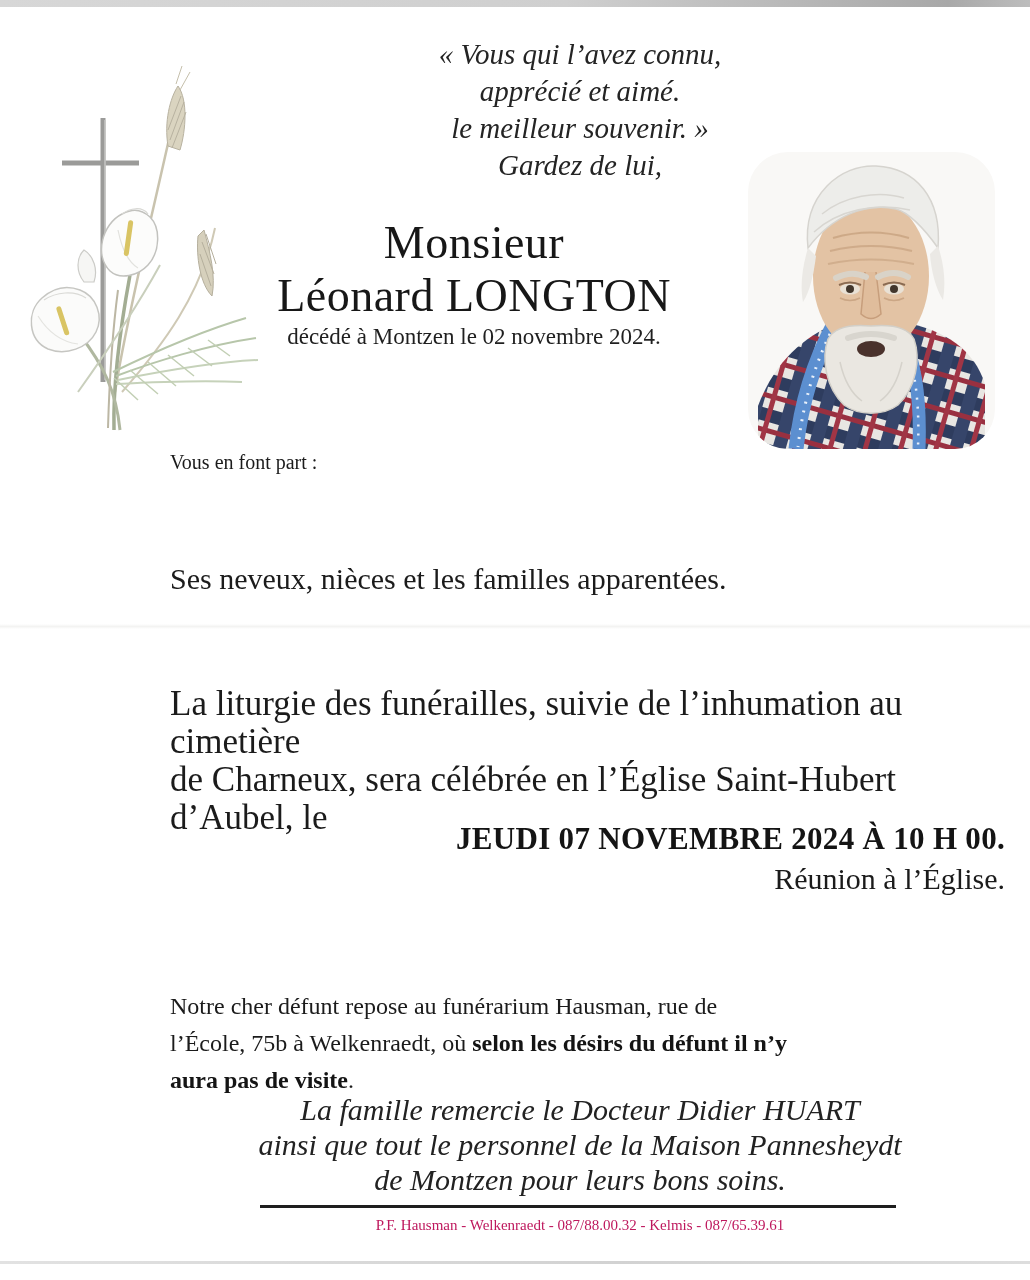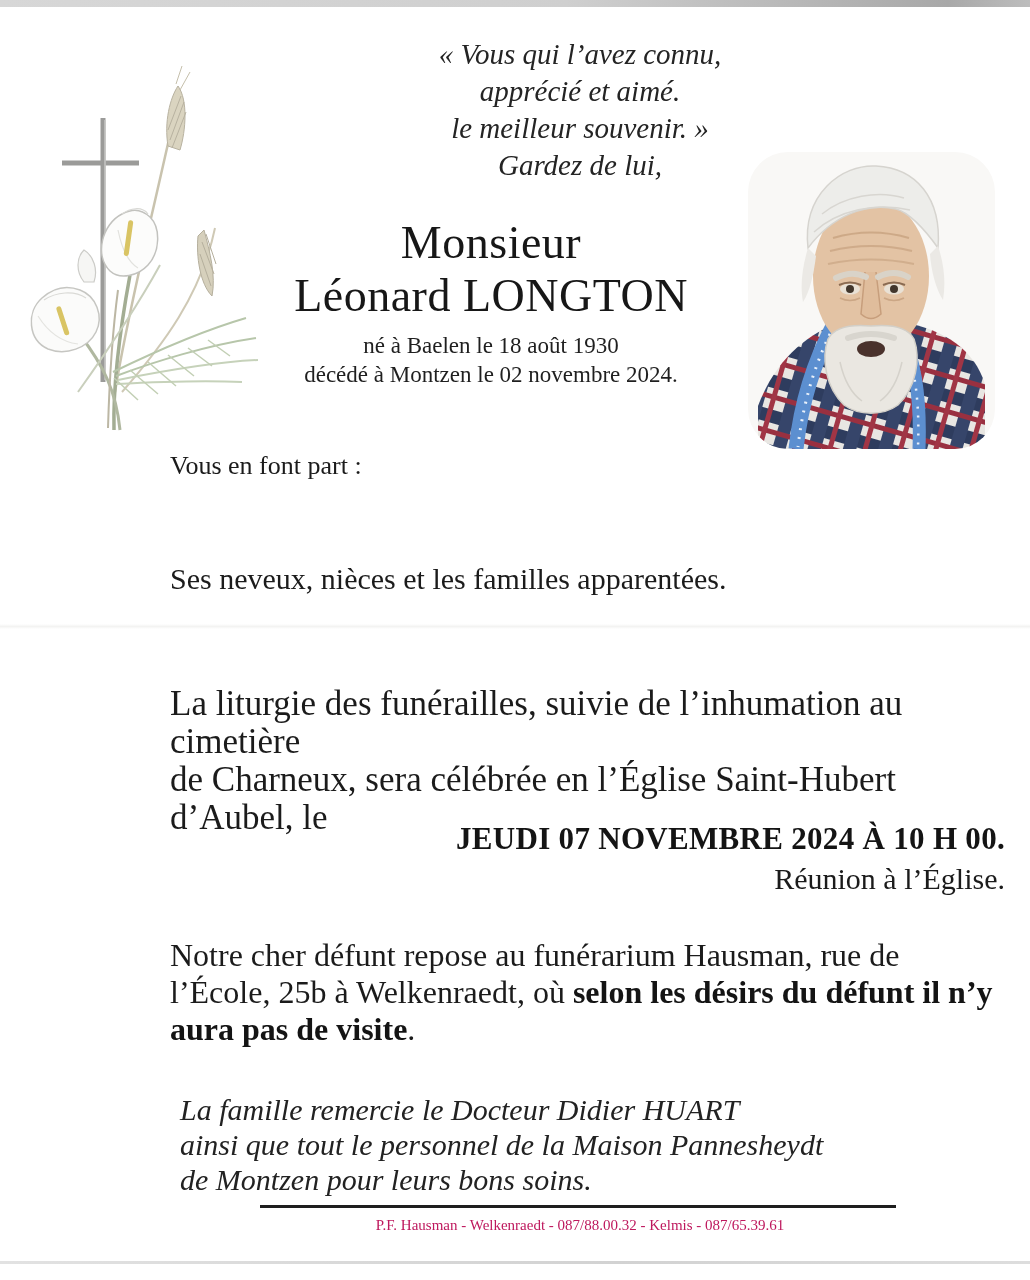--- a/index.html
+++ b/index.html
@@ -26,36 +26,36 @@
     background:linear-gradient(to right,#e2e2e2,#d2d2d2 60%,#dddddd);
   }
   .quote{
     position:absolute;left:300px;top:36px;width:560px;
     text-align:center;font-style:italic;
     font-size:29px;line-height:37px;color:#242424;
   }
   .flower-art{position:absolute;left:18px;top:60px;width:285px;height:385px;}
   .portrait{position:absolute;left:748px;top:152px;width:247px;height:297px;}
   .title-block{
-    position:absolute;left:191px;top:216px;width:600px;text-align:center;
+    position:absolute;left:174px;top:216px;width:600px;text-align:center;
   }
   .title-line{font-size:46px;line-height:54px;letter-spacing:0.5px;color:#171717;}
   .name-line{font-size:46px;line-height:52px;letter-spacing:0.5px;color:#171717;}
   .birth-line,.death-line{font-size:23px;line-height:29px;color:#1f1f1f;}
   .birth-line{margin-top:9px;}
-  .intro{position:absolute;left:170px;top:451px;font-size:26px;}
+  .intro{position:absolute;left:170px;top:451px;font-size:20px;}
   .family{position:absolute;left:170px;top:562px;font-size:30px;}
   .liturgy{position:absolute;left:170px;top:685px;font-size:35px;line-height:38px;width:820px;}
   .ceremony{position:absolute;left:155px;top:818px;width:850px;text-align:right;}
   .ceremony-date{font-size:31px;line-height:42px;font-weight:bold;letter-spacing:0.3px;color:#141414;}
   .ceremony-meeting{font-size:30px;line-height:38px;}
-  .repose{position:absolute;left:170px;top:937px;width:830px;font-size:32px;line-height:37px;}
+  .repose{position:absolute;left:170px;top:988px;width:830px;font-size:24px;line-height:37px;}
   .repose b{color:#141414;}
   .thanks{
-    position:absolute;left:180px;top:1092px;width:800px;
+    position:absolute;left:180px;top:1092px;width:800px;text-align:center;
     font-style:italic;font-size:30px;line-height:35px;color:#222222;
   }
   .footer-rule{position:absolute;left:260px;top:1205px;width:636px;height:3px;background:#1e1e1e;}
   .footer-contact{
     position:absolute;left:250px;top:1212px;width:660px;text-align:center;
     font-size:15px;line-height:26px;color:#be185d;
   }
 </style>
 </head>
 <body>
@@ -109,21 +109,20 @@
       <path d="M26,240 C38,232 56,230 68,238" fill="none" stroke="#dadad6" stroke-width="1.2"></path>
       <path d="M20,256 C30,272 44,282 60,284" fill="none" stroke="#e4e4e0" stroke-width="1.2"></path>
       <rect x="42" y="246" width="5" height="30" rx="2.5" fill="#d9c464" transform="rotate(-18 44 260)"></rect>
       <path d="M66,222 C58,212 58,198 66,190 C76,196 80,210 76,222 Z" fill="#f6f6f4" stroke="#ccccc8" stroke-width="1.2"></path>
     </g>
   </svg>
 
   <div class="title-block">
     <div class="title-line">Monsieur</div>
     <div class="name-line">Léonard LONGTON</div>
-    <div class="birth-line">né à Baelen le 18 août 1930</div>
     <div class="death-line">décédé à Montzen le 02 novembre 2024.</div>
   </div>
 
   <svg class="portrait" viewBox="0 0 247 297" aria-hidden="true">
     <defs>
       <clipPath id="photoClip">
           <rect x="0" y="0" width="247" height="297" rx="40" ry="40"></rect>
         </clipPath>
       <pattern id="plaid" width="34" height="34" patternUnits="userSpaceOnUse" patternTransform="rotate(16)">
         <rect width="34" height="34" fill="#e8e6e2"></rect>
@@ -184,21 +183,21 @@
   <div class="ceremony">
     <div class="ceremony-date">JEUDI 07 NOVEMBRE 2024 À 10 H 00.</div>
     <div class="ceremony-meeting">Réunion à l’Église.</div>
   </div>
 
   <div class="repose">
     <div>
       <span>Notre cher défunt repose au funérarium Hausman, rue de</span>
     </div>
     <div>
-      <span>l’École, 25b à Welkenraedt, où </span><b>selon les désirs du défunt il n’y</b>
+      <span>l’École, 75b à Welkenraedt, où </span><b>selon les désirs du défunt il n’y</b>
     </div>
     <div>
       <b>aura pas de visite</b><span>.</span>
     </div>
   </div>
 
   <div class="thanks">
     <div>La famille remercie le Docteur Didier HUART</div>
     <div>ainsi que tout le personnel de la Maison Pannesheydt</div>
     <div>de Montzen pour leurs bons soins.</div>

